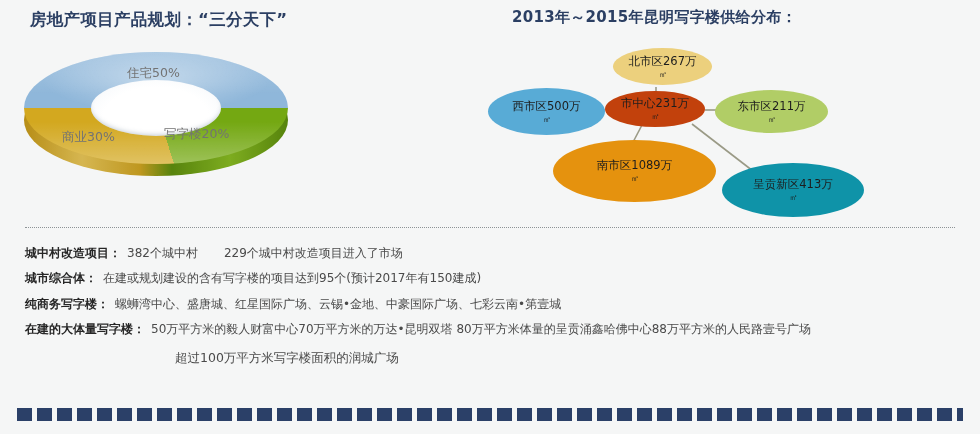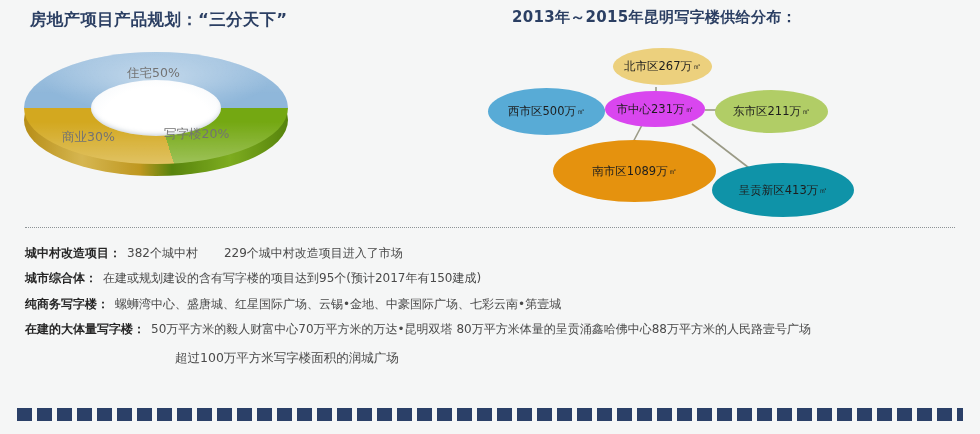--- a/index.html
+++ b/index.html
@@ -94,29 +94,30 @@
   #diagram svg { position: absolute; left: 0; top: 0; }
   .node {
     position: absolute;
     border-radius: 50%;
     display: flex;
     align-items: center;
     justify-content: center;
     font-size: 11.5px;
     color: #1d1d1d;
     white-space: nowrap;
+    flex-direction: column;
   }
   .node .sup { font-size: 8px; vertical-align: super; margin-left: 1px; }
 
   #node-north   { left: 143px; top: 8px;   width: 99px;  height: 37px;  background:#ecd07d; }
-  #node-center  { left: 135px; top: 51px;  width: 100px; height: 36px;  background:#d946ef; }
+  #node-center  { left: 135px; top: 51px;  width: 100px; height: 36px;  background:#c2410c; }
   #node-west    { left: 18px;  top: 48px;  width: 117px; height: 47px;  background:#58abd6; }
   #node-east    { left: 245px; top: 50px;  width: 113px; height: 43px;  background:#b1cd66; }
   #node-south   { left: 83px;  top: 100px; width: 163px; height: 62px;  background:#e5920e; }
-  #node-chenggong{left: 242px; top: 123px; width: 142px; height: 54px;  background:#0f93a8; }
+  #node-chenggong{left: 252px; top: 123px; width: 142px; height: 54px;  background:#0f93a8; }
 
   
   #divider {
     position: absolute;
     left: 25px; top: 227px;
     width: 930px; height: 0;
     border-top: 1px dotted #8d9396;
   }
 
   

